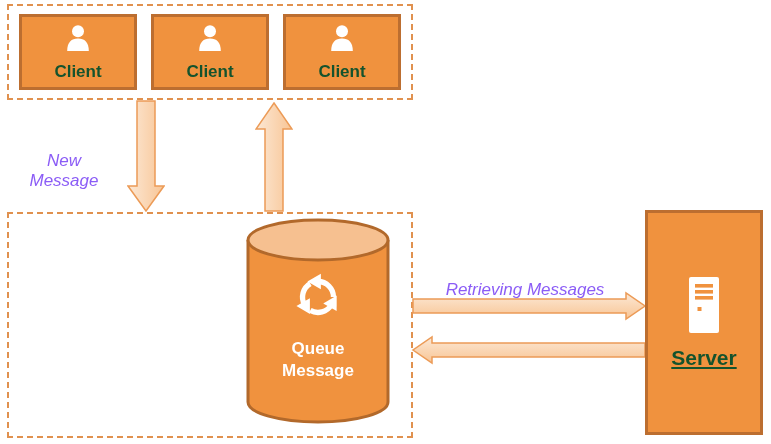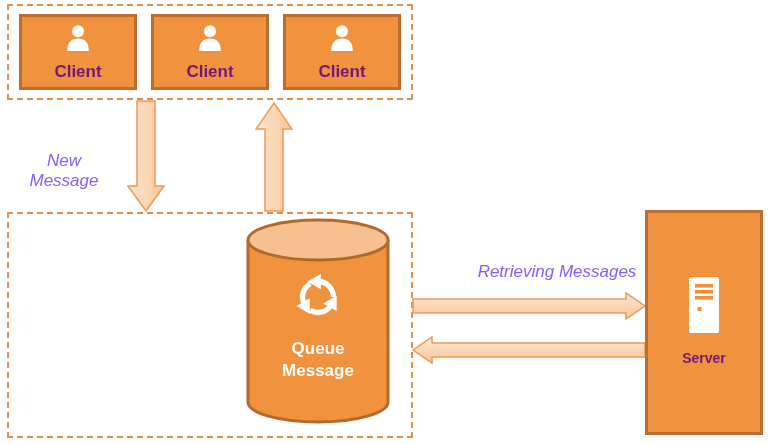--- a/index.html
+++ b/index.html
@@ -8,26 +8,26 @@
     font-family:"Liberation Sans",sans-serif;
   }
   .dashed-box{
     position:absolute;border:2px dashed #E0914F;background:transparent;box-sizing:border-box;
   }
   .node{
     position:absolute;background:#F0923E;border:3px solid #BC6E30;box-sizing:border-box;
     display:flex;flex-direction:column;align-items:center;justify-content:center;
   }
   .node-label{
-    color:#701a75;font-weight:bold;font-size:17px;text-align:center;line-height:22px;
+    color:#14532d;font-weight:bold;font-size:17px;text-align:center;line-height:22px;
   }
   .client-box{width:118px;height:76px;}
   .client-box .node-label{margin-top:1px;}
   .server-box{width:118px;height:225px;}
-  .server-box .node-label{font-size:14px;margin-top:10px;}
+  .server-box .node-label{font-size:21px;margin-top:10px;text-decoration:underline;}
   .flow-label{
     position:absolute;color:#8b5cf6;font-style:italic;font-size:17px;text-align:center;
   }
   .arrow{position:absolute;}
   .cyl-wrap{position:absolute;left:245px;top:216px;width:146px;height:212px;}
   .cyl-content{
     position:absolute;left:245px;top:216px;width:146px;height:212px;
     display:flex;flex-direction:column;align-items:center;
   }
   .cyl-label{
@@ -140,21 +140,21 @@
       <defs>
           <linearGradient id="gh2" x1="0" y1="0" x2="0" y2="1">
         <stop offset="0" stop-color="#FCE8D5"></stop>
             <stop offset="1" stop-color="#F8C595"></stop>
       </linearGradient>
         </defs>
       <polygon points="234,8 21,8 21,2 2,15 21,28 21,22 234,22" fill="url(#gh2)" stroke="#EC9B57" stroke-width="1.5"></polygon>
     </svg>
   </div>
 
-  <div class="flow-label" style="left:445px;top:262px;width:160px;margin-left:32px;">Retrieving Messages</div>
+  <div class="flow-label" style="left:445px;top:280px;width:160px;">Retrieving Messages</div>
 
   <div class="node server-box" style="left:645px;top:210px;">
     <span>
       <svg width="30" height="56" viewBox="0 0 30 56">
         <rect x="0" y="0" width="30" height="56" rx="2" fill="#ffffff"></rect>
         <rect x="6" y="7" width="18" height="3.6" fill="#F0923E"></rect>
         <rect x="6" y="13" width="18" height="3.6" fill="#F0923E"></rect>
         <rect x="6" y="19" width="18" height="3.6" fill="#F0923E"></rect>
         <rect x="8.5" y="30" width="4" height="4" fill="#F0923E"></rect>
       </svg>

